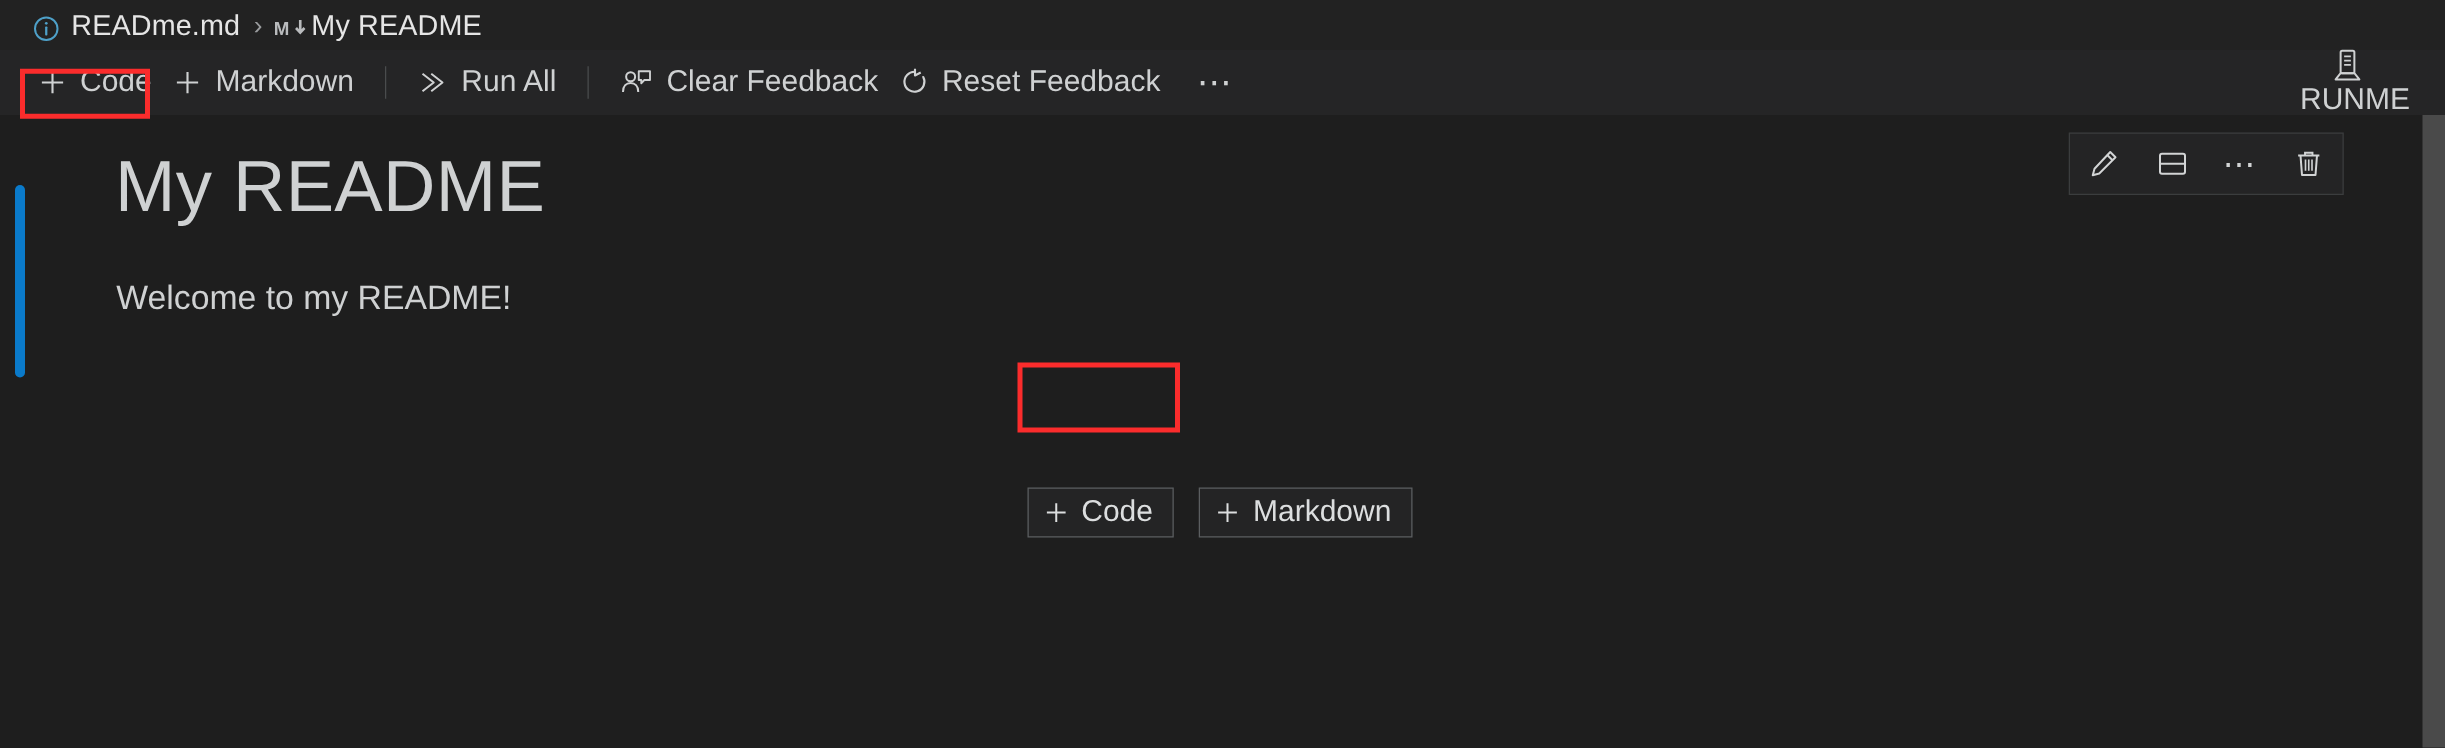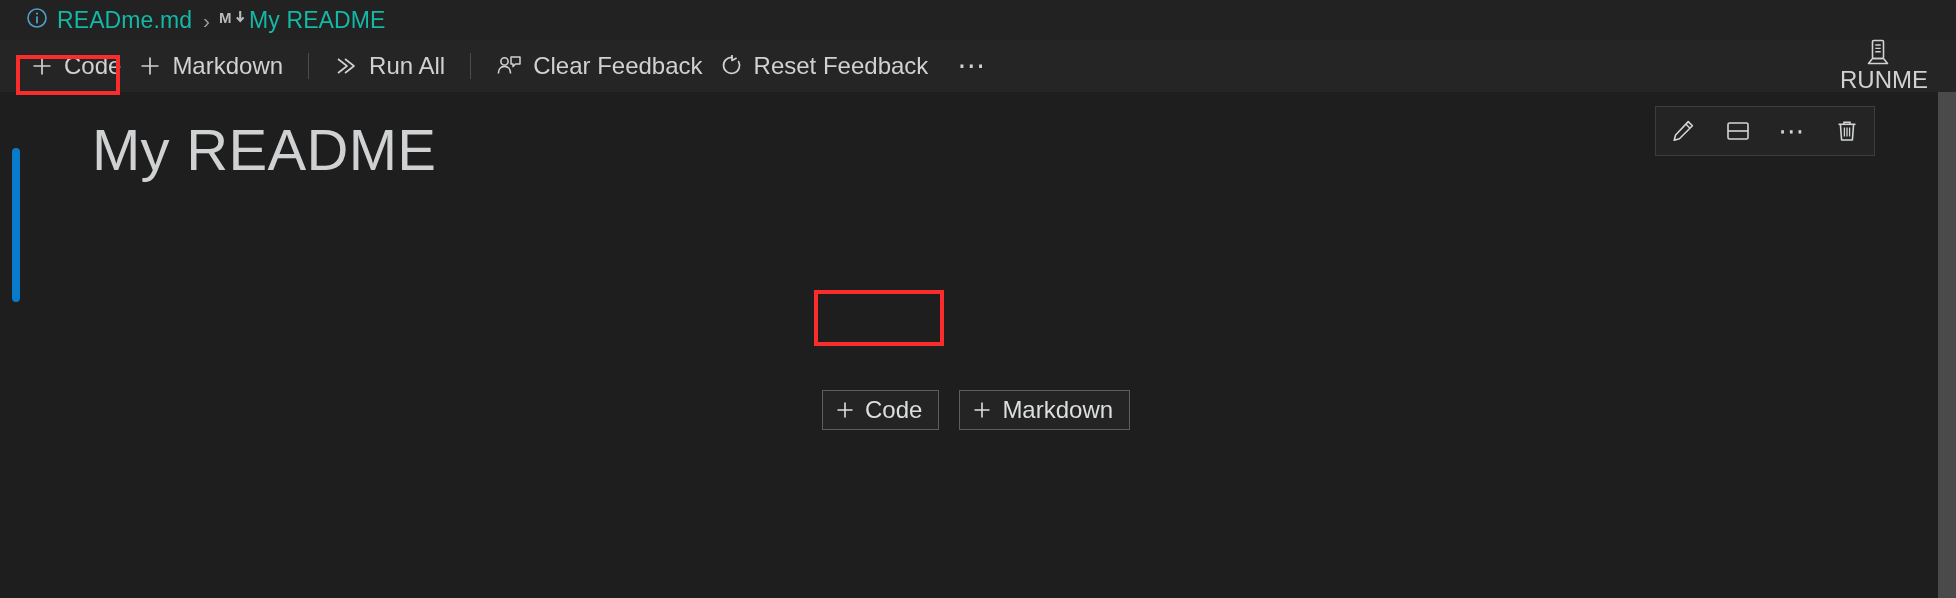--- a/index.html
+++ b/index.html
@@ -29,23 +29,23 @@
     width: 1956px;
     height: 40px;
     background: #222222;
     display: flex;
     align-items: center;
     padding-left: 26px;
     box-sizing: border-box;
   }
   .bc-item {
     display: flex;
-    align-items: flex-start;
+    align-items: flex-end;
     font-size: 23px;
-    color: #14b8a6;
+    color: #e5e5e5;
     letter-spacing: .1px;
   }
   .bc-info {
     width: 22px; height: 22px;
     margin-right: 9px;
     flex: none;
   }
   .bc-sep {
     margin: 0 9px 0 11px;
     font-size: 21px;
@@ -351,20 +351,21 @@
       </span>
       <span>RUNME</span>
     </div>
   </div>
 
   <div class="body">
 
     <div class="cell-selection-bar"></div>
 
     <h1 class="md-title">My README</h1>
+    <p class="md-para">Welcome to my README!</p>
 
     <div class="inline-adds">
       <div class="inline-btn">
         <span class="glyph">
           <svg width="20" height="20" viewBox="0 0 20 20">
             <path d="M10 2.5 V17.5 M2.5 10 H17.5" stroke="#dcdedf" stroke-width="1.6" fill="none"></path>
           </svg>
         </span>
         <span>Code</span>
       </div>

